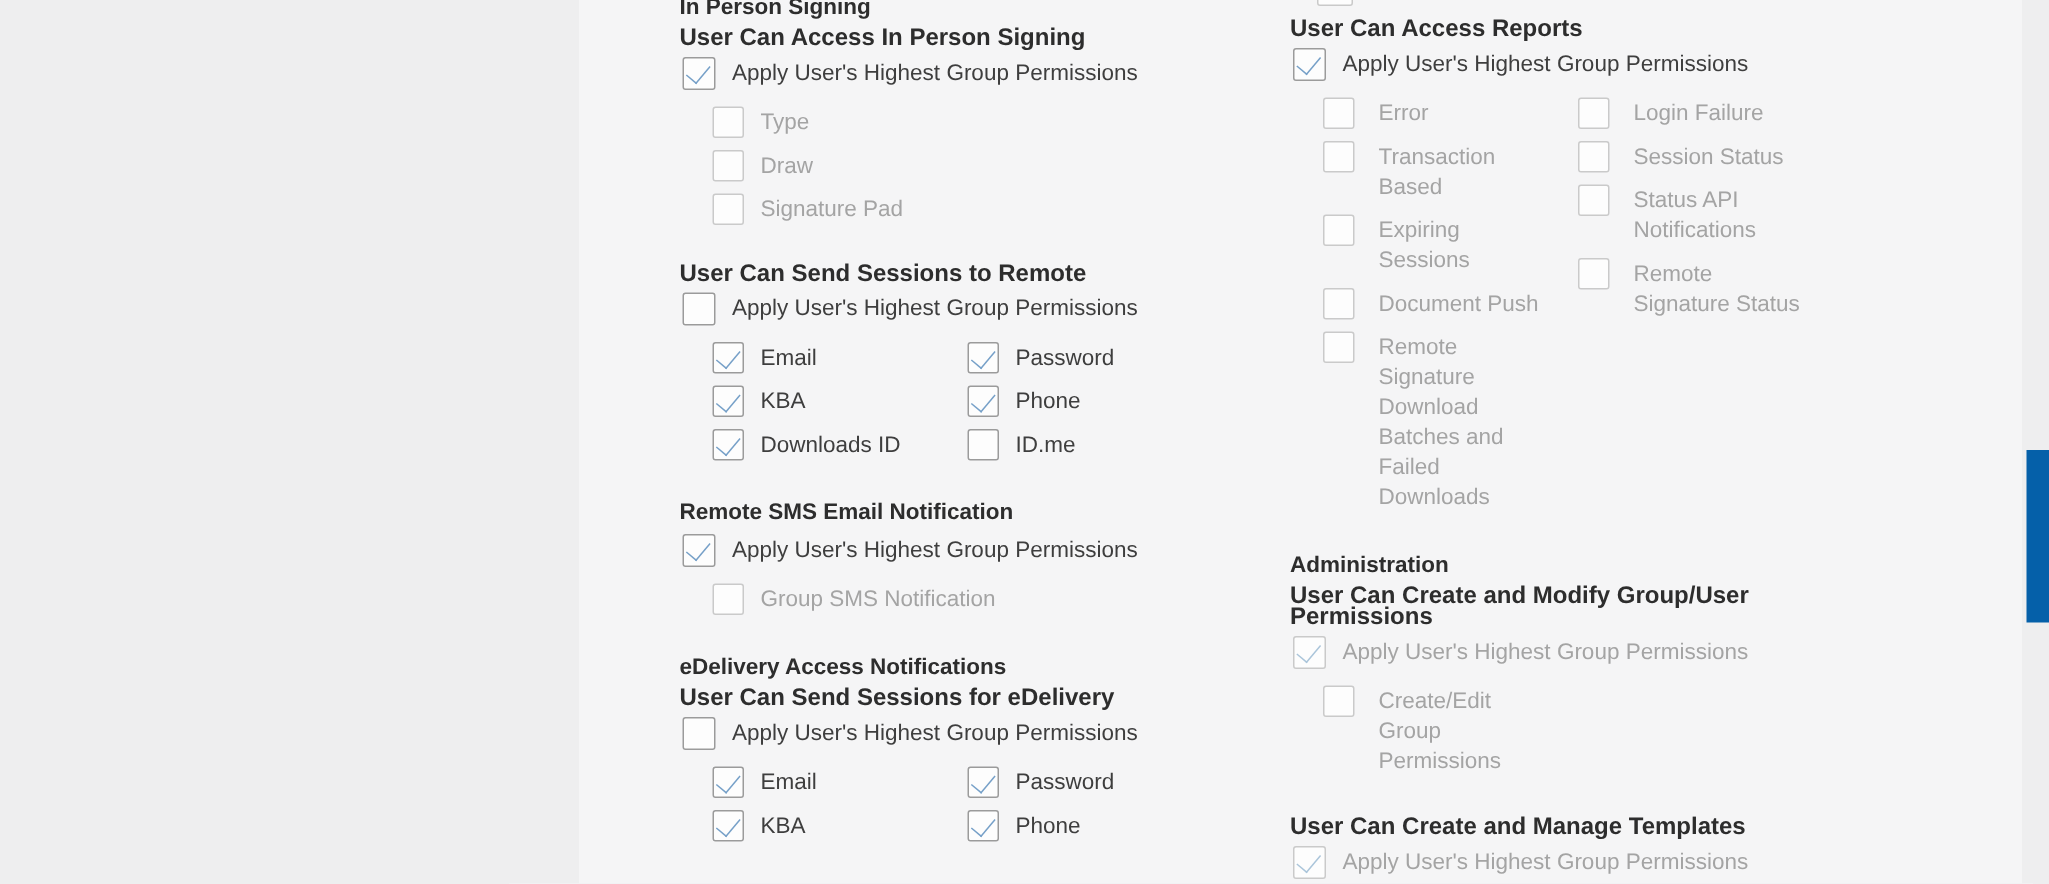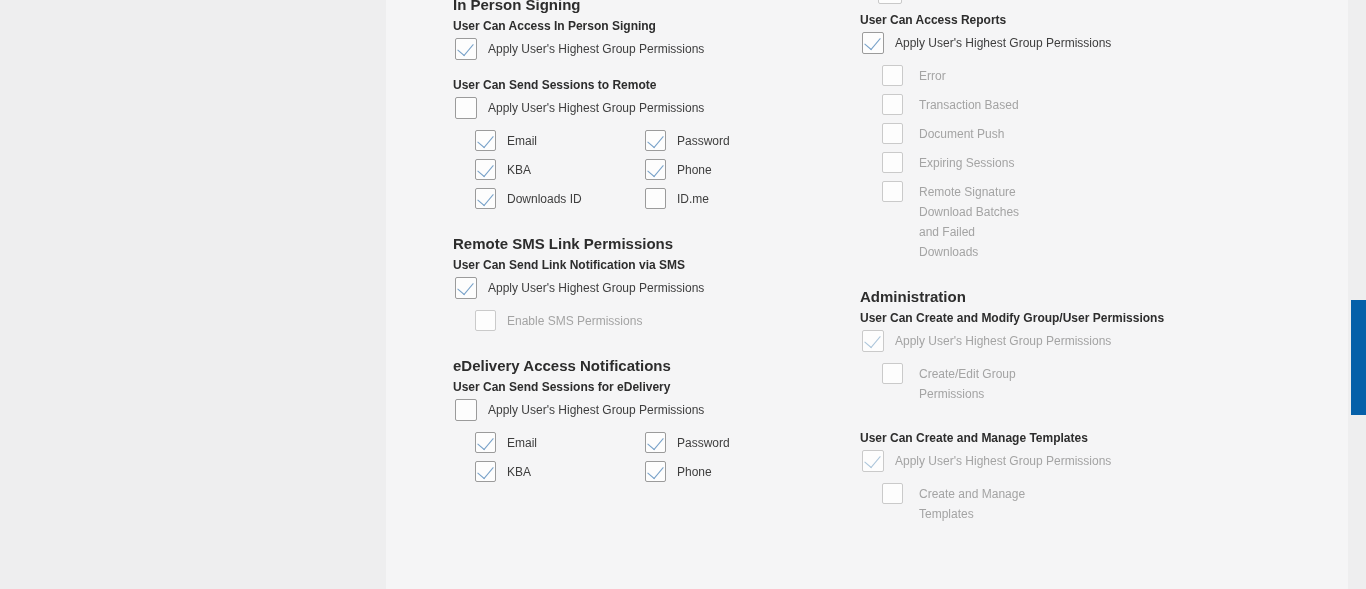--- a/index.html
+++ b/index.html
@@ -18,21 +18,21 @@
   #col-right { left:860px; top:13px;  width:345px; }
 
   .section { margin-top:18px; }
   .perm-col .section:first-child { margin-top:0; }
   .section-title {
     font-size:15px; font-weight:700; color:#2d2d2d; line-height:17px;
     margin-bottom:6px;
   }
   .group + .group { margin-top:19px; }
   .group-subtitle {
-    font-size:12px; font-weight:700; color:#2d2d2d; line-height:14px;
+    font-size:16px; font-weight:700; color:#2d2d2d; line-height:14px;
     margin-bottom:5px;
   }
   .apply-row {
     display:flex; align-items:flex-start; padding-left:2px; margin-bottom:11px;
   }
   .item-cols { display:flex; padding-left:22px; }
   .item-col { display:flex; flex-direction:column; }
   .item-col.first { width:170px; }
   .item-row { display:flex; align-items:flex-start; margin-bottom:8px; }
 
@@ -43,21 +43,21 @@
   .apply-row .cb { width:22px; height:22px; }
   .cb.dis { border-color:#cacaca; }
   .cb.checked::after {
     content:""; position:absolute; left:5px; top:1px; width:8px; height:14px;
     border-right:1.6px solid #76a0c8; border-bottom:1.6px solid #76a0c8;
     transform:rotate(40deg);
   }
   .cb.dis.checked::after { border-color:#abc5da; }
 
   .lbl {
-    font-size:12px; color:#3e3e3e; line-height:20px;
+    font-size:15px; color:#3e3e3e; line-height:20px;
     margin-left:11px; padding-top:1px;
   }
   .lbl.dis-lbl { color:#a4a4a4; }
   #col-right .item-row .lbl { max-width:112px;margin-left:16px; }
 
   #partial-checkbox {
     position:absolute; left:878px; top:-18px; width:24px; height:22px;
     border:1px solid #c9c9c9; background:#fdfdfd; border-radius:2px;
   }
   #scrollbar-thumb {
@@ -72,20 +72,36 @@
 <div id="partial-checkbox"></div>
 <div id="col-left" class="perm-col">
     <div class="section">
       <div class="section-title">In Person Signing</div>
       <div class="group">
         <div class="group-subtitle">User Can Access In Person Signing</div>
         <div class="apply-row">
           <span class="cb checked"></span>
           <span class="lbl">Apply User's Highest Group Permissions</span>
         </div>
+        <div class="item-cols">
+          <div class="item-col">
+            <div class="item-row">
+              <span class="cb dis"></span>
+              <span class="lbl dis-lbl">Type</span>
+            </div>
+            <div class="item-row">
+              <span class="cb dis"></span>
+              <span class="lbl dis-lbl">Draw</span>
+            </div>
+            <div class="item-row">
+              <span class="cb dis"></span>
+              <span class="lbl dis-lbl">Signature Pad</span>
+            </div>
+          </div>
+        </div>
       </div>
     </div>
     <div class="section">
       <div class="group">
         <div class="group-subtitle">User Can Send Sessions to Remote</div>
         <div class="apply-row">
           <span class="cb"></span>
           <span class="lbl">Apply User's Highest Group Permissions</span>
         </div>
         <div class="item-cols">
@@ -114,32 +130,31 @@
             </div>
             <div class="item-row">
               <span class="cb"></span>
               <span class="lbl">ID.me</span>
             </div>
           </div>
         </div>
       </div>
     </div>
     <div class="section">
-      <div class="section-title">Remote SMS Link Permissions</div>
-      <div class="group">
-        <div class="group-subtitle">User Can Send Link Notification via SMS</div>
+      <div class="section-title">Remote SMS Email Notification</div>
+      <div class="group">
         <div class="apply-row">
           <span class="cb checked"></span>
           <span class="lbl">Apply User's Highest Group Permissions</span>
         </div>
         <div class="item-cols">
           <div class="item-col">
             <div class="item-row">
               <span class="cb dis"></span>
-              <span class="lbl dis-lbl">Enable SMS Permissions</span>
+              <span class="lbl dis-lbl">Group SMS Notification</span>
             </div>
           </div>
         </div>
       </div>
     </div>
     <div class="section">
       <div class="section-title">eDelivery Access Notifications</div>
       <div class="group">
         <div class="group-subtitle">User Can Send Sessions for eDelivery</div>
         <div class="apply-row">
@@ -184,29 +199,47 @@
             <div class="item-row">
               <span class="cb dis"></span>
               <span class="lbl dis-lbl">Error</span>
             </div>
             <div class="item-row">
               <span class="cb dis"></span>
               <span class="lbl dis-lbl">Transaction Based</span>
             </div>
             <div class="item-row">
               <span class="cb dis"></span>
+              <span class="lbl dis-lbl">Expiring Sessions</span>
+            </div>
+            <div class="item-row">
+              <span class="cb dis"></span>
               <span class="lbl dis-lbl">Document Push</span>
             </div>
             <div class="item-row">
               <span class="cb dis"></span>
-              <span class="lbl dis-lbl">Expiring Sessions</span>
-            </div>
-            <div class="item-row">
-              <span class="cb dis"></span>
               <span class="lbl dis-lbl">Remote Signature Download Batches and Failed Downloads</span>
+            </div>
+          </div>
+          <div class="item-col">
+            <div class="item-row">
+              <span class="cb dis"></span>
+              <span class="lbl dis-lbl">Login Failure</span>
+            </div>
+            <div class="item-row">
+              <span class="cb dis"></span>
+              <span class="lbl dis-lbl">Session Status</span>
+            </div>
+            <div class="item-row">
+              <span class="cb dis"></span>
+              <span class="lbl dis-lbl">Status API Notifications</span>
+            </div>
+            <div class="item-row">
+              <span class="cb dis"></span>
+              <span class="lbl dis-lbl">Remote Signature Status</span>
             </div>
           </div>
         </div>
       </div>
     </div>
     <div class="section">
       <div class="section-title">Administration</div>
       <div class="group">
         <div class="group-subtitle">User Can Create and Modify Group/User Permissions</div>
         <div class="apply-row">

